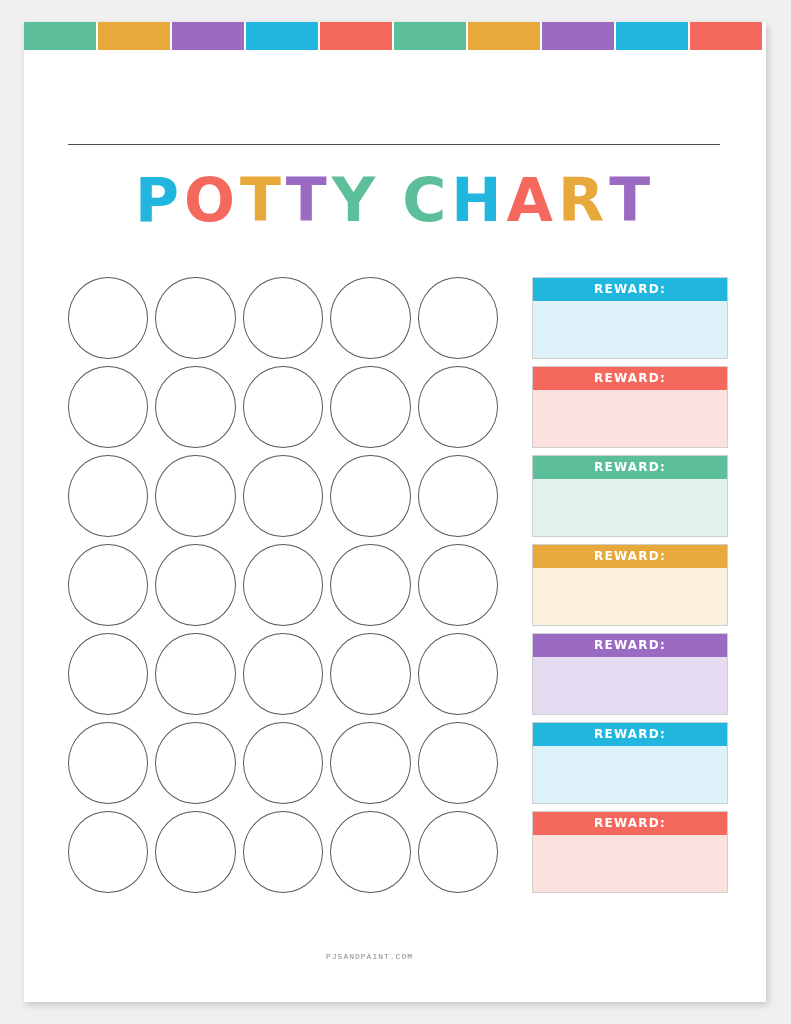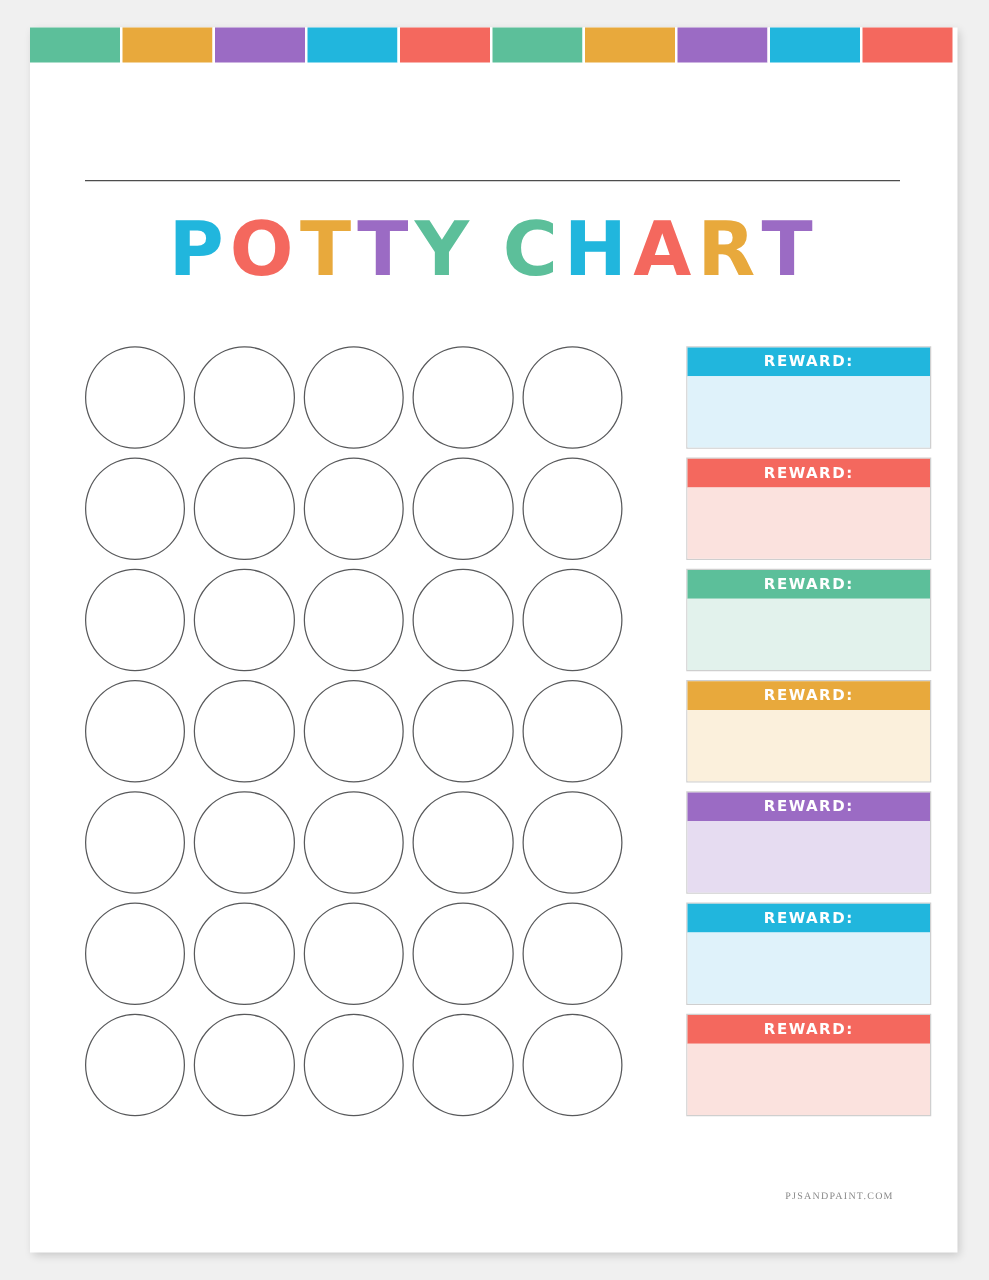--- a/index.html
+++ b/index.html
@@ -90,21 +90,20 @@
     border-radius: 50%;
     box-sizing: border-box;
     background: #ffffff;
   }
   
   .rewards {
     position: absolute;
     left: 508px;
     top: 255px;
     width: 196px;
-    margin-left: 17px;
   }
   .reward {
     width: 196px;
     height: 82px;
     margin-bottom: 7px;
     box-sizing: border-box;
     border: 1px solid #cfcfcf;
   }
   .reward-head {
     height: 23px;
@@ -117,25 +116,25 @@
     font-family: "DejaVu Sans", sans-serif;
   }
   .reward-body {
     height: 57px;
   }
   .footer {
     position: absolute;
     left: 0;
     top: 930px;
     width: 691px;
-    text-align: right;
+    text-align: center;
     font-size: 8px;
     letter-spacing: 1px;
     color: #8a8a8a;
-    font-family: Liberation Serif, serif;
+    font-family: Liberation Mono, monospace;
   }
 </style>
 </head>
 <body>
 
 <div id="page">
   <div class="sheet">
 
     <div class="topbar" id="topbar">
         <div class="seg" style="width: 72px; background: rgb(92, 191, 154);"></div>

